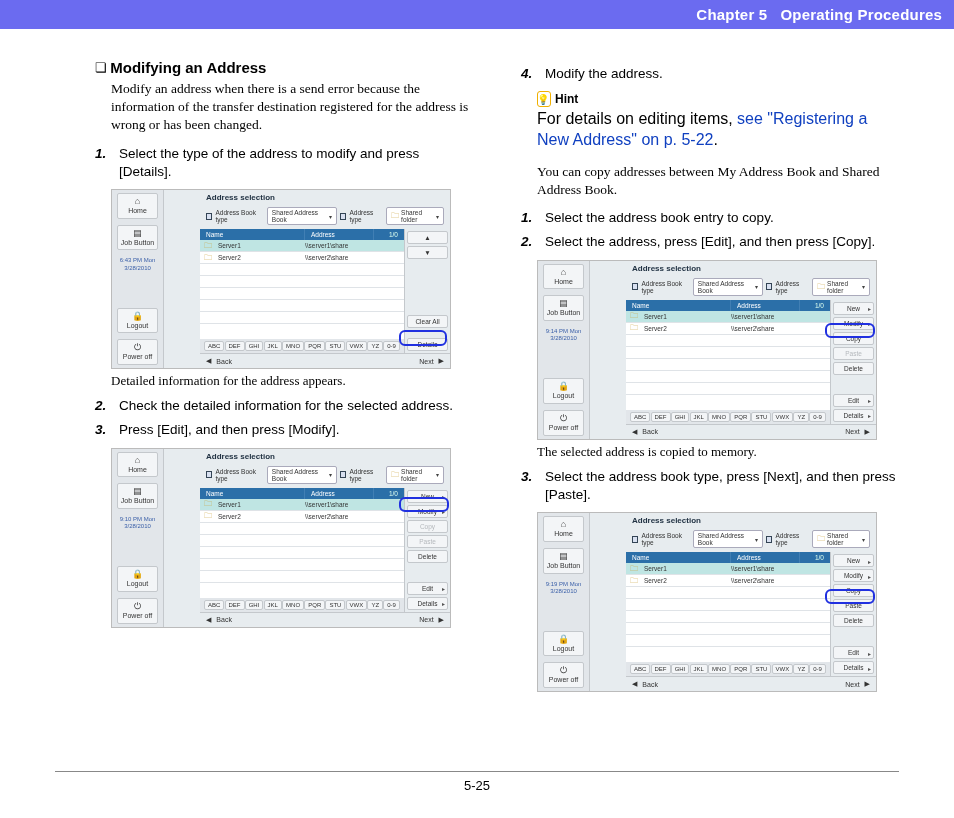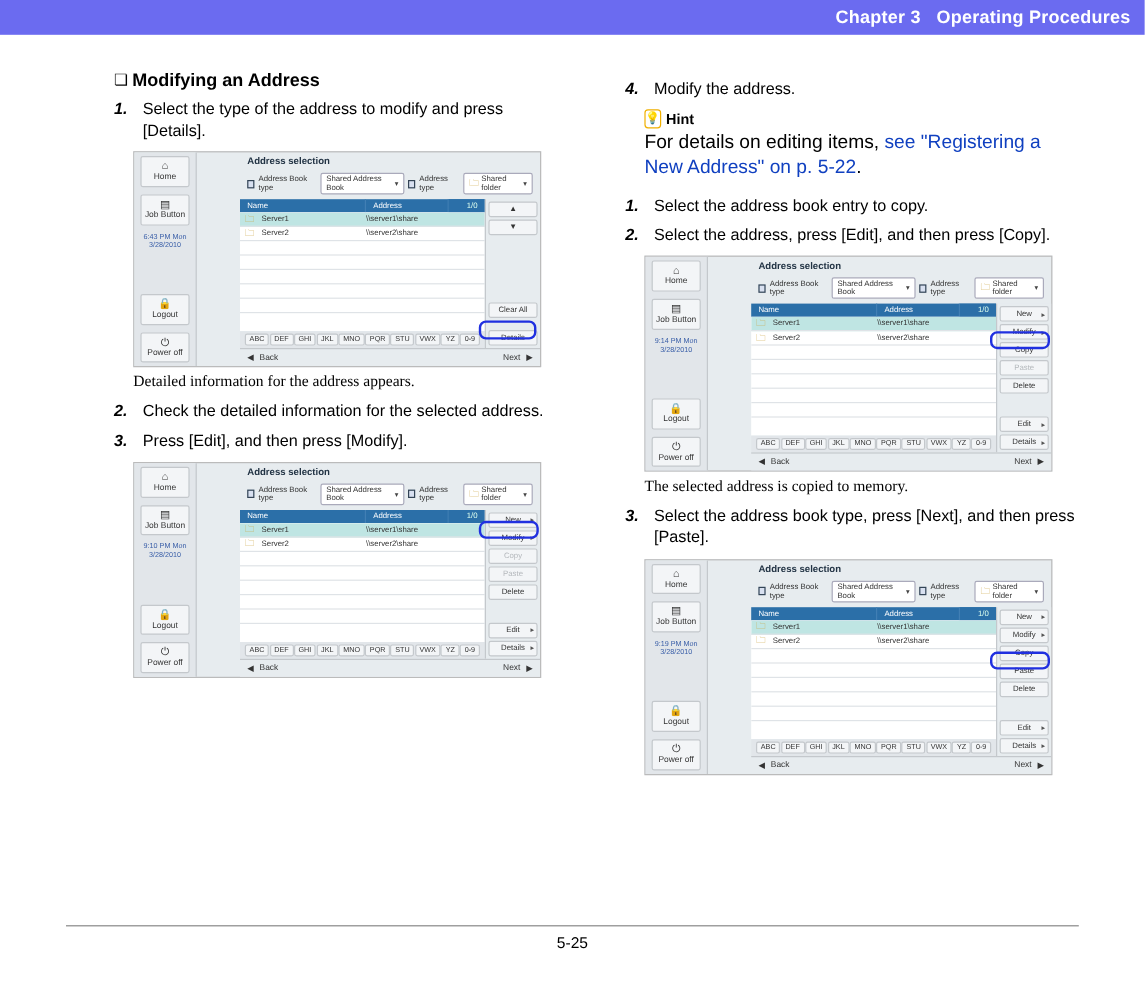--- a/index.html
+++ b/index.html
@@ -167,28 +167,29 @@
     position: absolute;
     border: 2px solid #2030e0; border-radius: 6px;
     pointer-events: none;
   }
   .r-spacer { flex: 1; }
 </style>
 </head>
 <body>
 
 <div class="header-bar">
-  <span>Chapter 3</span>&nbsp;&nbsp;
+  <span>Chapter 5</span>&nbsp;&nbsp;
   <span>Operating Procedures</span>
 </div>
 
 <div class="page-content">
 
   <div class="col">
     <div class="section-title">Modifying an Address</div>
+    <div class="section-body">Modify an address when there is a send error because the information of the transfer destination registered for the address is wrong or has been changed.</div>
 
     <ol class="step-list">
       <li class="step">
         <span class="step-num">1.</span>
         <span class="step-text">Select the type of the address to modify and press [Details].</span>
       </li>
     </ol>
 
     <div class="shot">
       <div class="shot-side">
@@ -397,20 +398,21 @@
     <div class="hint-block">
       <div class="hint-label">
         <span class="hint-icon">💡</span>
         <span>Hint</span>
       </div>
       <div class="hint-text">
         <span>For details on editing items, </span><span class="hint-link">see "Registering a New Address" on p. 5-22</span><span>.</span>
       </div>
     </div>
 
+    <div class="section-body">You can copy addresses between My Address Book and Shared Address Book.</div>
 
     <ol class="step-list">
       <li class="step">
         <span class="step-num">1.</span>
         <span class="step-text">Select the address book entry to copy.</span>
       </li>
       <li class="step">
         <span class="step-num">2.</span>
         <span class="step-text">Select the address, press [Edit], and then press [Copy].</span>
       </li>

